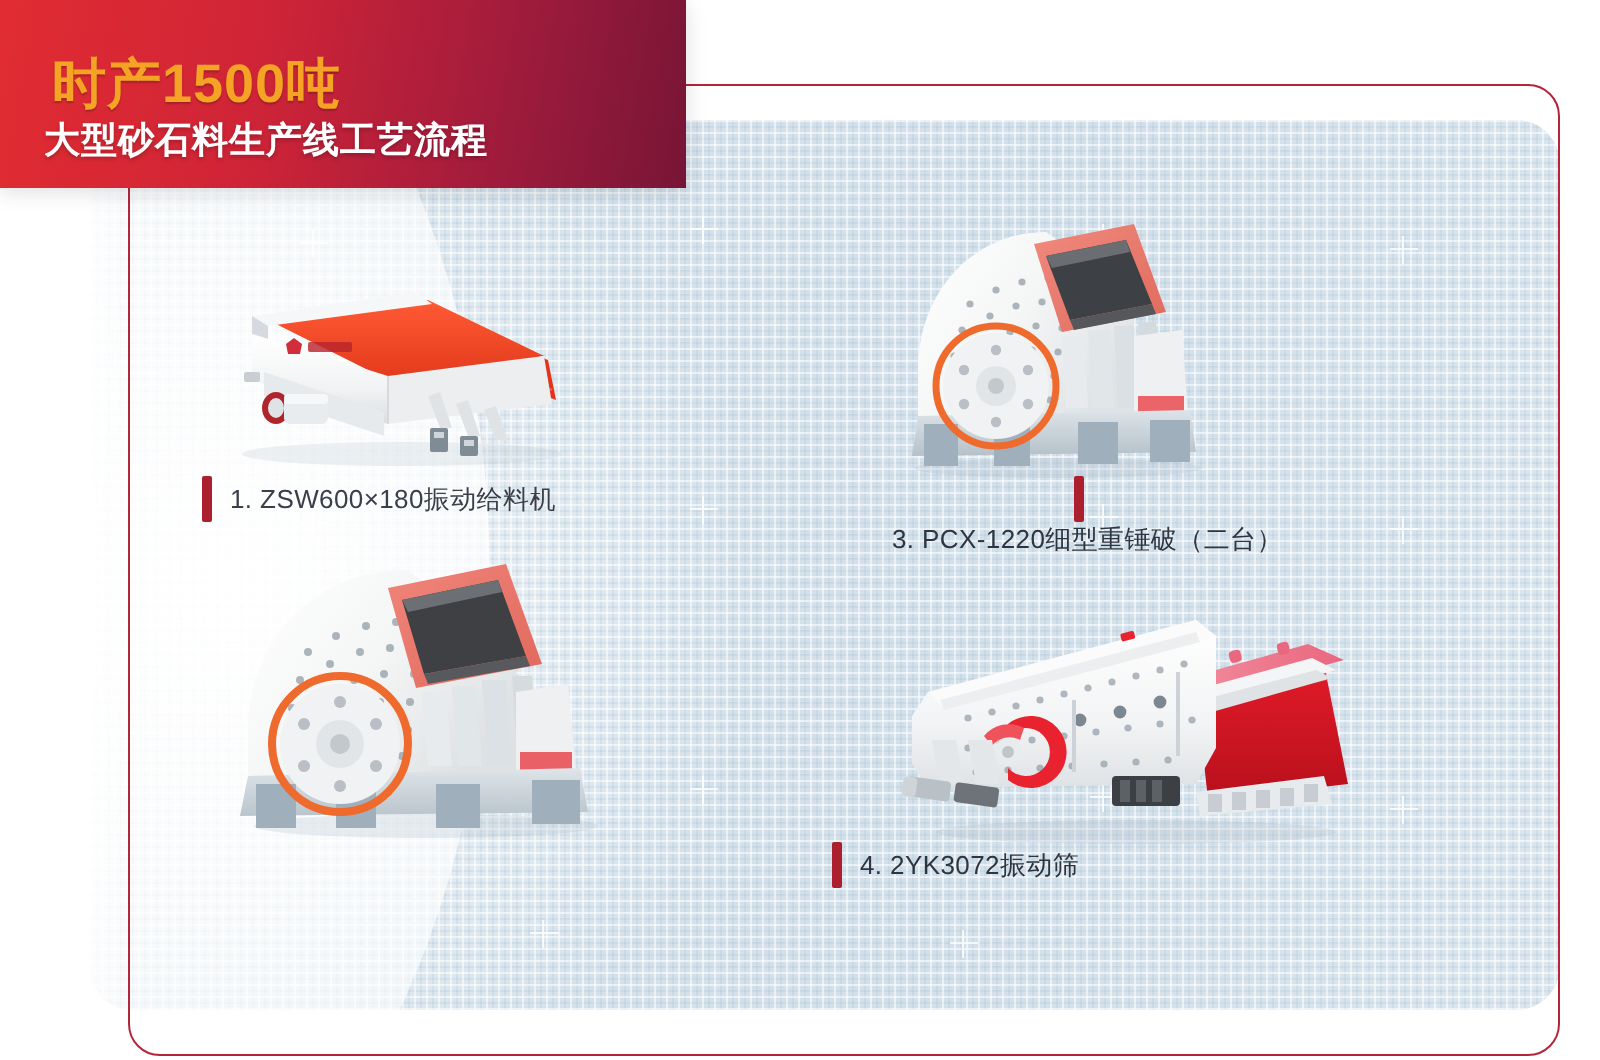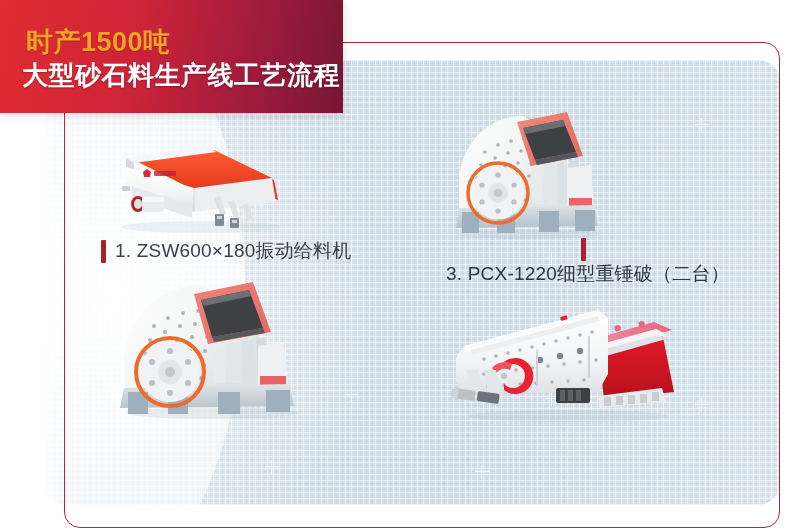--- a/index.html
+++ b/index.html
@@ -47,39 +47,39 @@
   }
   .sparkle{position:absolute;width:14px;height:14px;opacity:.85;pointer-events:none;}
   .sparkle:before,.sparkle:after{
     content:"";position:absolute;background:rgba(255,255,255,.95);
   }
   .sparkle:before{left:6px;top:0;width:1.4px;height:14px;}
   .sparkle:after{top:6px;left:0;height:1.4px;width:14px;}
 
   
   .banner{
-    position:absolute;left:0;top:0;width:343px;height:113px;z-index:20;
+    position:absolute;left:0;top:0;width:343px;height:94px;z-index:20;
     background:linear-gradient(100deg,#e12c32 0%,#cf2437 38%,#a41c3c 70%,#771536 100%);
     box-shadow:0 2px 10px rgba(0,0,0,.13);
   }
   .banner .t1{
     position:absolute;left:26px;top:24px;
     font-size:27px;font-weight:bold;color:#f4a324;letter-spacing:.5px;
     text-shadow:0 1px 1px rgba(0,0,0,.22);white-space:nowrap;
   }
   .banner .t2{
     position:absolute;left:22px;top:58px;
-    font-size:26px;font-weight:bold;color:#ffffff;letter-spacing:.5px;
+    font-size:18px;font-weight:bold;color:#ffffff;letter-spacing:.5px;
     text-shadow:0 1px 2px rgba(0,0,0,.25);white-space:nowrap;
   }
 
   
   .label{position:absolute;display:flex;align-items:center;z-index:5;white-space:nowrap;}
   .label .bar{width:5px;height:23px;background:#ac1f2e;margin-right:9px;border-radius:1px;flex:none;}
-  .label .txt{font-size:19px;color:#3a3f4a;letter-spacing:.2px;}
+  .label .txt{font-size:13px;color:#3a3f4a;letter-spacing:.2px;}
   .label.dark .txt{color:#2e3440;}
 
   #label-1{left:101px;top:238px;}
   #label-2{left:101px;top:421px;}
   #label-3{left:446px;top:238px;flex-direction:column;}
   #label-4{left:416px;top:421px;}
 
   
   .machine{position:absolute;z-index:4;}
   #m1{left:96px;top:128px;width:190px;height:105px;}
@@ -461,19 +461,23 @@
     <span class="bar"></span>
     <span class="txt">1. ZSW600×180振动给料机</span>
   </div>
 
 
   <div class="label dark" id="label-3">
     <span class="bar"></span>
     <span class="txt">3. PCX-1220细型重锤破（二台）</span>
   </div>
 
+  <div class="label dark" id="label-4">
+    <span class="bar"></span>
+    <span class="txt">4. 2YK3072振动筛</span>
+  </div>
 
   <div class="banner">
     <div class="t1">时产1500吨</div>
     <div class="t2">大型砂石料生产线工艺流程</div>
   </div>
 
 </div>
 
 </body></html>

